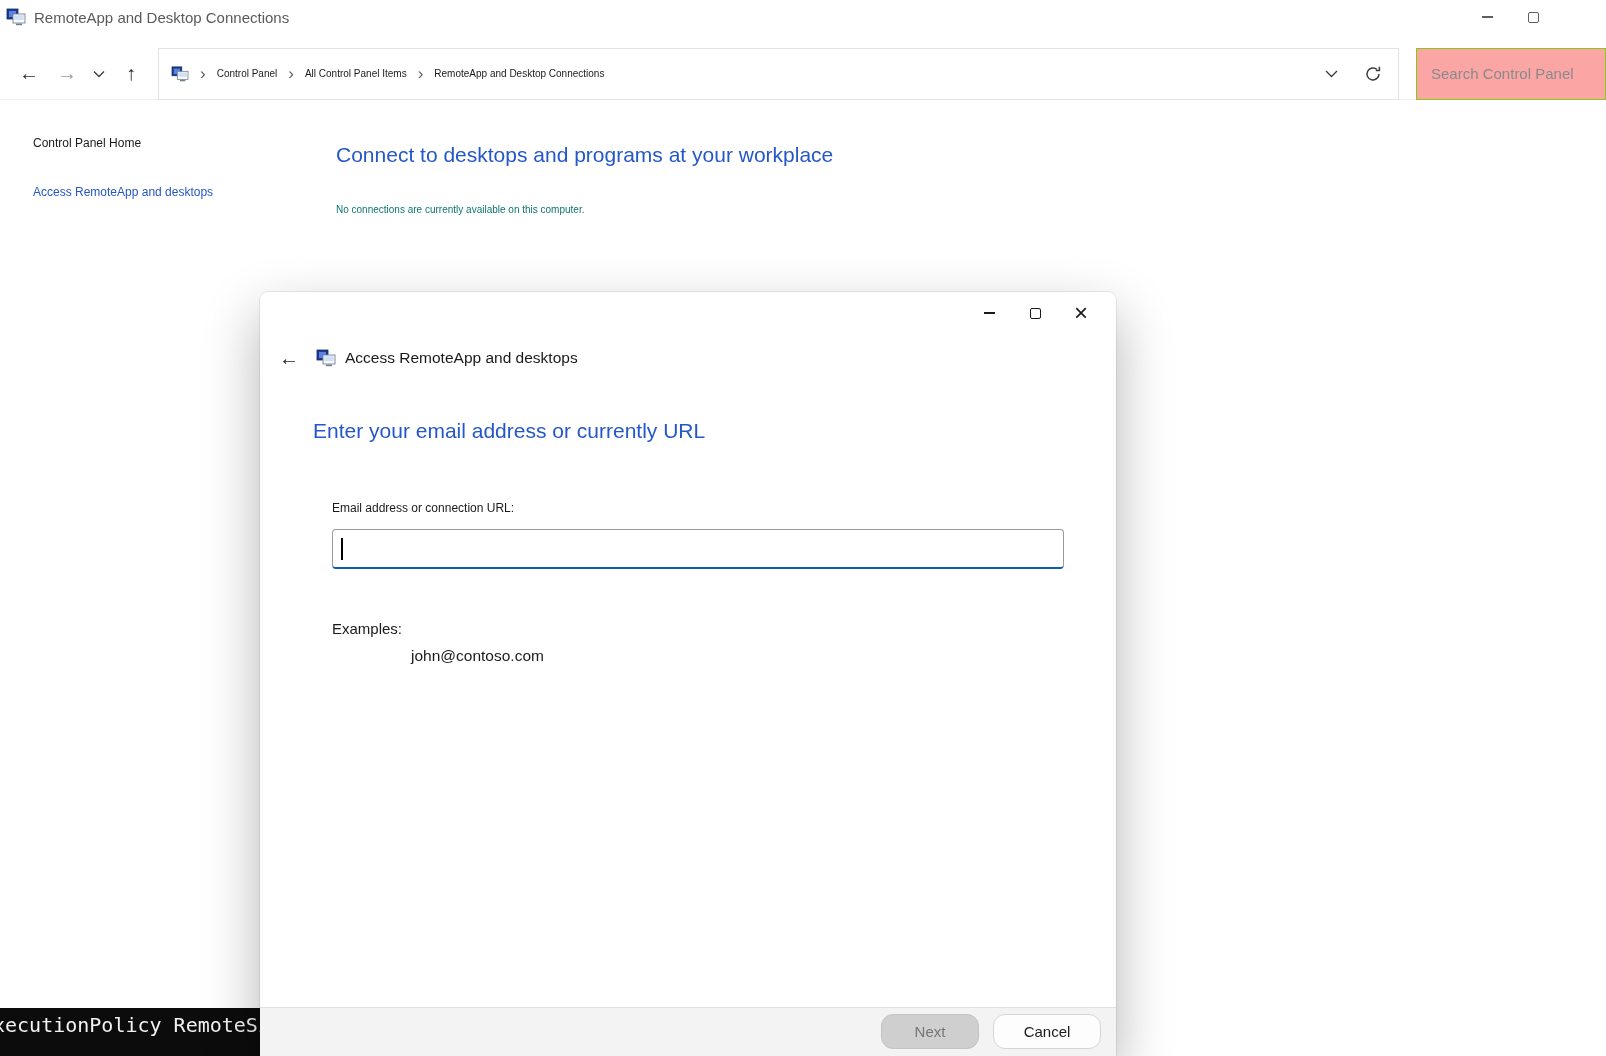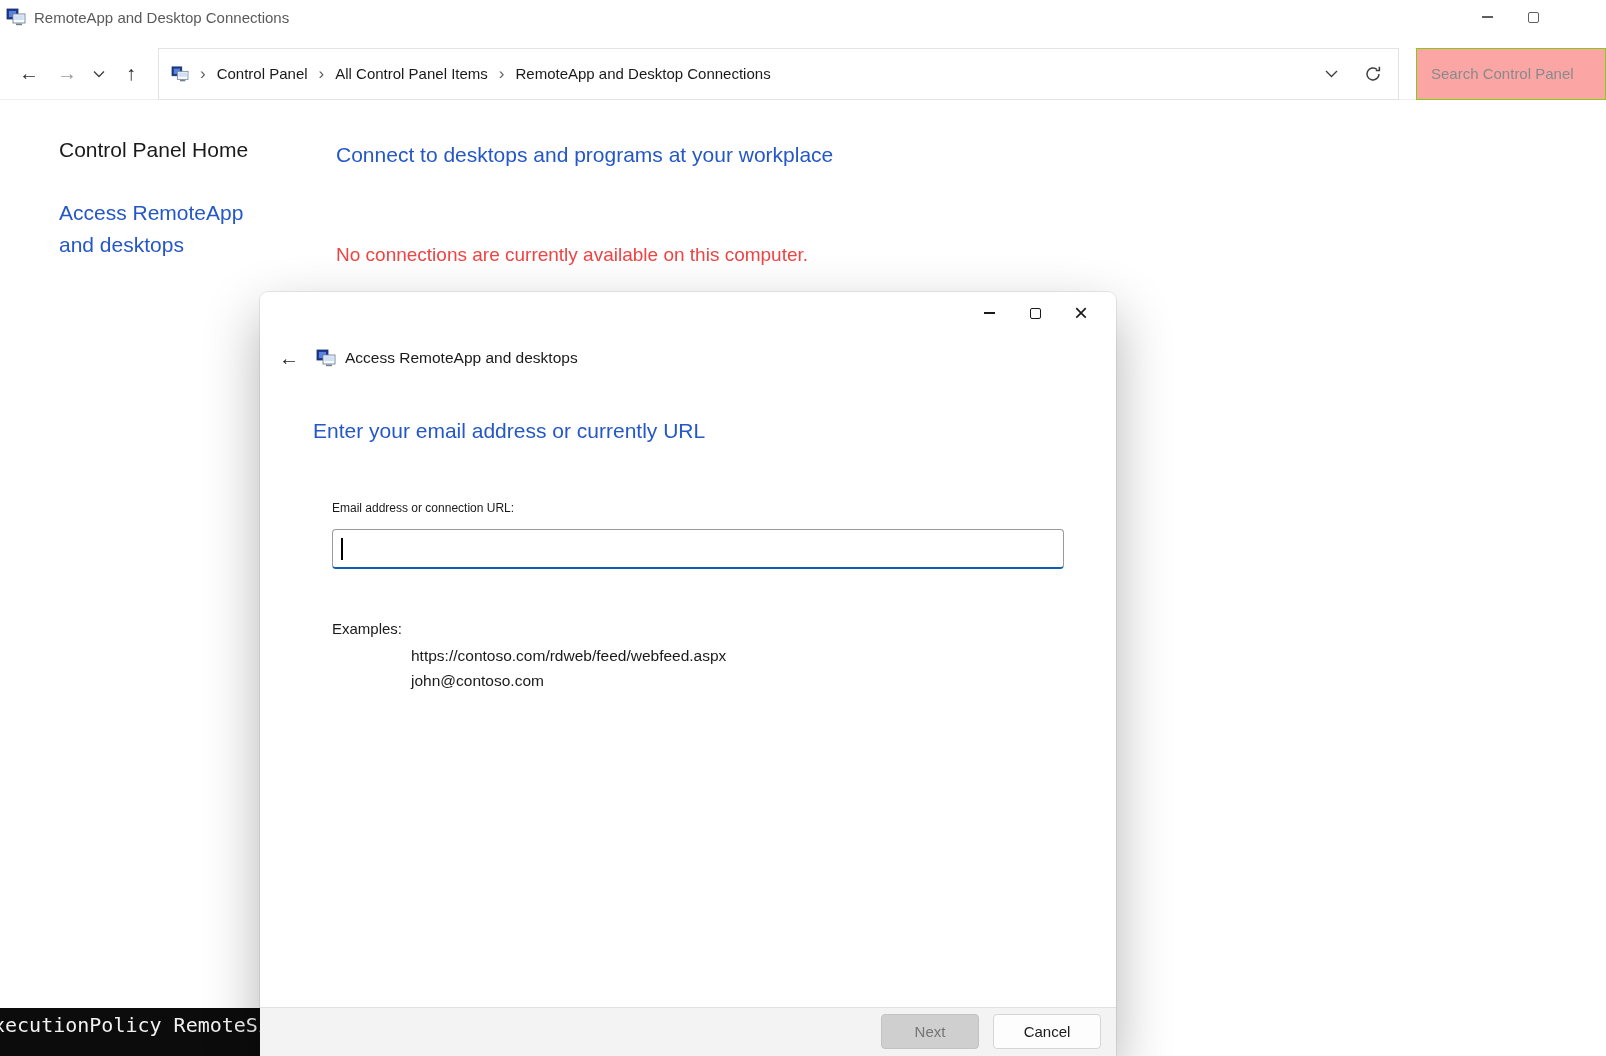--- a/index.html
+++ b/index.html
@@ -32,44 +32,44 @@
   }
   .nav-icons { display:flex; align-items:center; padding-left:10px; }
   .nav-btn { width:38px; height:40px; display:flex; align-items:center; justify-content:center; font-size:20px; color:#2b2b2b; }
   .nav-btn.small { width:26px; }
   .nav-btn.disabled { color:#9b9b9b; }
   .breadcrumb-box {
     flex:1; height:52px; border:1px solid #e3e3e3;
     display:flex; align-items:center; padding-left:12px; margin-left:8px;
     background:#fff;
   }
-  .crumb { font-size:15px; color:#1a1a1a; cursor:default; white-space:nowrap; }
+  .crumb { font-size:10px; color:#1a1a1a; cursor:default; white-space:nowrap; }
   .crumb-sep { font-size:17px; color:#5f5f5f; padding:0 11px; }
   .bc-right { margin-left:auto; display:flex; align-items:center; gap:26px; padding-right:16px; }
   .searchbox {
     width:190px; height:52px; margin-left:17px;
     border:1px solid #84cc16; display:flex; align-items:center;
     background:#fca5a5;
   }
   .searchbox input {
     border:none; outline:none; width:100%; height:100%;
     font-family:"Liberation Sans", sans-serif;
     font-size:15px; color:#1a1a1a; padding-left:14px; background:transparent;
   }
   .searchbox input::placeholder { color:#8a8a8a; }
 
   
-  .sidebar { position:absolute; left:33px; top:134px; width:195px; font-size:21px;margin-left:26px; }
+  .sidebar { position:absolute; left:33px; top:134px; width:195px; font-size:12px; }
   .sidebar-item { margin-bottom:30px; line-height:1.55; cursor:default; }
   .sidebar-item.home { color:#1a1a1a; }
   .sidebar-item.link { color:#2457C8; }
 
   
   .main-heading { position:absolute; left:336px; top:143px; font-size:21px; font-weight:400; color:#2457C8; }
-  .main-status  { position:absolute; left:336px; top:204px; font-size:19px; color:#ef4444;margin-top:40px; }
+  .main-status  { position:absolute; left:336px; top:204px; font-size:10px; color:#0f766e; }
 
   
   .console-strip {
     position:absolute; left:0; bottom:0; width:261px; height:48px;
     background:#0C0C0C; z-index:5; overflow:hidden;
   }
   .console-strip .console-text {
     font-family:"DejaVu Sans Mono", monospace;
     font-size:20px; color:#f2f2f2; white-space:nowrap;
     position:absolute; left:-7px; top:5px;
@@ -114,21 +114,21 @@
   .examples-label { position:absolute; top:328px; left:72px; font-size:15px; color:#1a1a1a; }
   .examples-list { position:absolute; top:352px; left:151px; font-size:15.5px; color:#1a1a1a; line-height:24.6px; }
 
   .dlg-footer {
     position:absolute; left:0; right:0; bottom:0; height:49px;
     background:#f3f3f3; border-top:1px solid #e1e1e1;
     display:flex; justify-content:flex-end; gap:14px;
     padding:6px 15px 0 0;
   }
   .btn {
-    height:35px; border-radius:4px; font-family:"Liberation Sans", sans-serif;
+    height:35px; border-radius:12px; font-family:"Liberation Sans", sans-serif;
     font-size:15px; display:flex; align-items:center; justify-content:center;
   }
   .btn-next { width:98px; background:#cfcfcf; color:#757575; border:1px solid #c3c3c3; }
   .btn-cancel { width:108px; background:#fdfdfd; color:#1a1a1a; border:1px solid #d6d6d6; }
 
   svg { display:block; }
 </style>
 </head>
 <body>
 
@@ -250,21 +250,20 @@
 
   <div class="form-label">Email address or connection URL:</div>
 
   <div class="url-input-wrap">
     <input class="url-input" type="text" value="" style="">
     <span class="caret"></span>
   </div>
 
   <div class="examples-label">Examples:</div>
   <div class="examples-list">
-    <div>https://contoso.com/rdweb/feed/webfeed.aspx</div>
     <div>john@contoso.com</div>
   </div>
 
   <div class="dlg-footer">
     <button class="btn btn-next" disabled="">Next</button>
     <button class="btn btn-cancel">Cancel</button>
   </div>
 
 </div>
 

